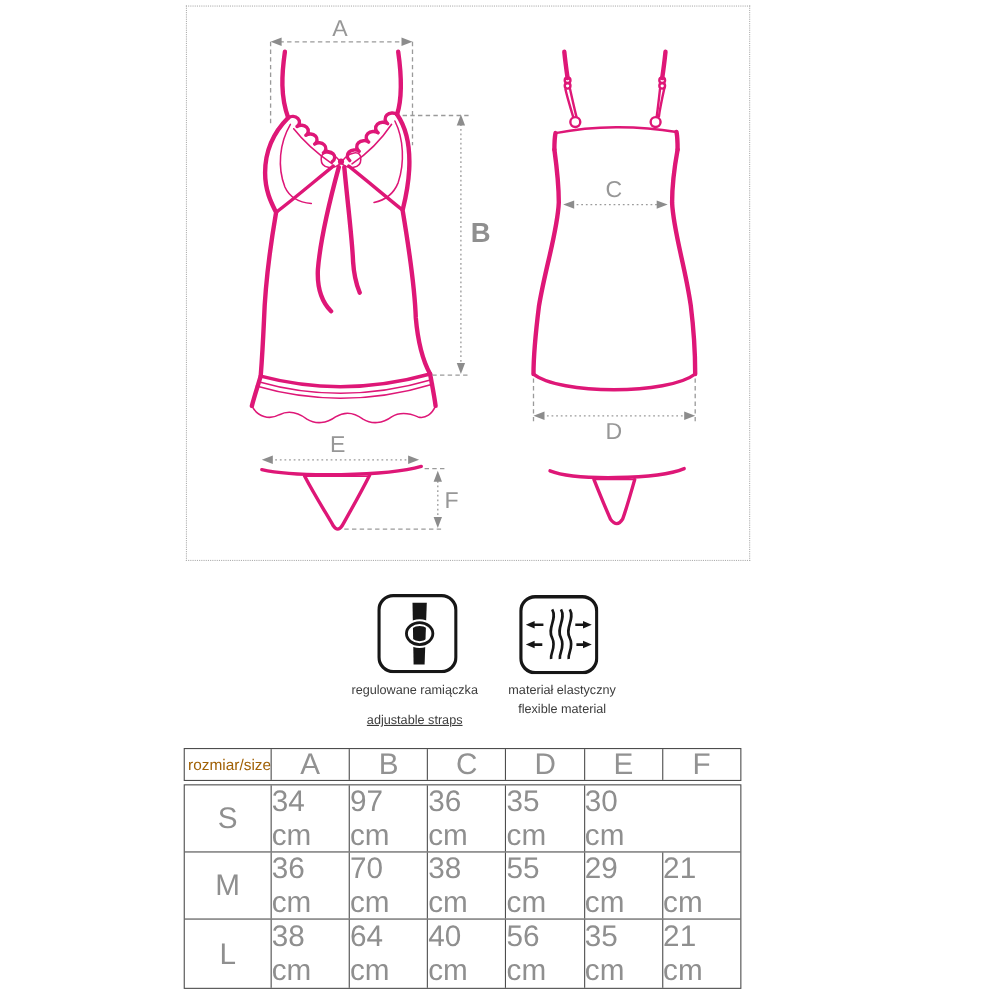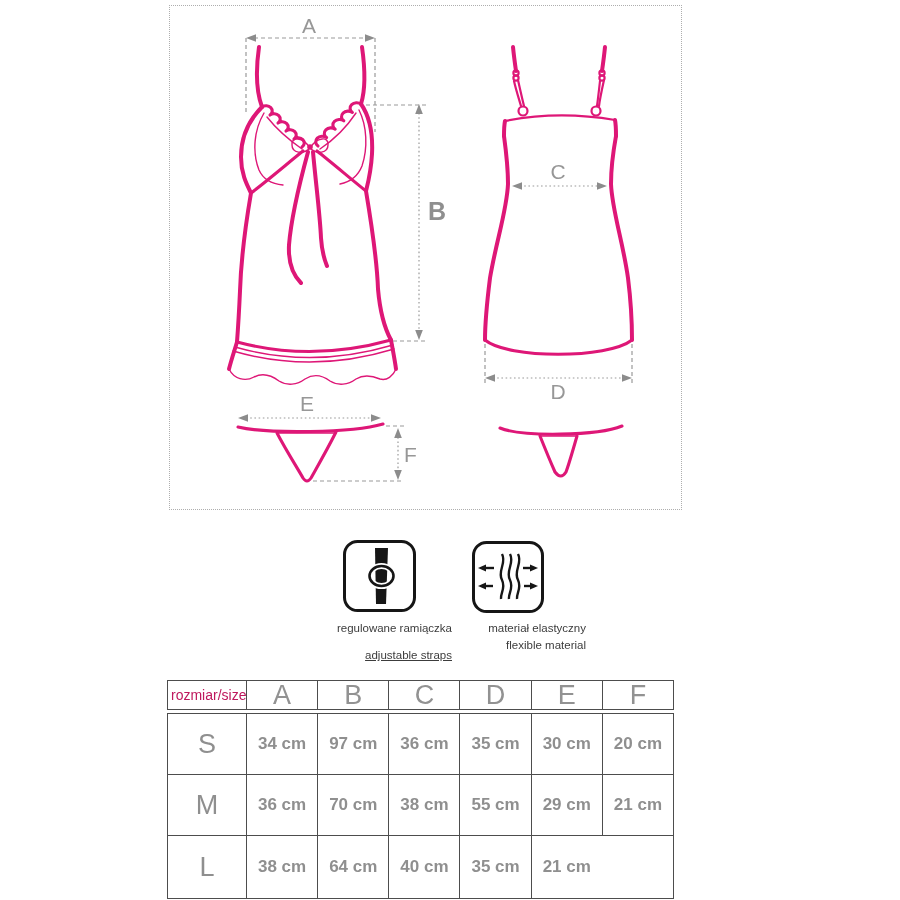--- a/index.html
+++ b/index.html
@@ -20,36 +20,36 @@
   .dim{stroke:#9a9a9a;stroke-width:1.2;fill:none;}
   .dash{stroke-dasharray:4 3;}
   .dot{stroke-dasharray:1.6 2.6;}
   .arw{fill:#8c8c8c;stroke:none;}
   .dimtxt{font-family:"Liberation Sans",sans-serif;font-size:21px;fill:#979797;}
   .dimtxt-b{font-size:25px;font-weight:bold;fill:#8f8f8f;}
 
   
   .icon-tile{position:absolute;}
   .ic-stroke{stroke:#161616;fill:none;}
-  .caption{position:absolute;width:150px;text-align:right;font-size:11.5px;color:#3c3c3c;}
+  .caption{position:absolute;width:150px;text-align:center;font-size:11.5px;color:#3c3c3c;}
 
   
   .size-table{position:absolute;left:167px;top:680px;width:507px;color:#8f8f8f;}
   .tgrid{display:grid;grid-template-columns:78px repeat(6,1fr);
          border:1px solid #4d4d4d;box-sizing:border-box;background:#fff;}
   .thead{height:30px;}
   .tbody{margin-top:3px;}
   .cell{display:flex;align-items:center;justify-content:center;
         border-left:1px solid #4d4d4d;overflow:hidden;}
   .cell.first{border-left:none;}
   .rowline{border-top:1px solid #4d4d4d;}
-  .corner-label{font-size:14px;color:#be185d;justify-content:flex-start;padding-left:3px;}
+  .corner-label{font-size:14px;color:#a16207;justify-content:flex-start;padding-left:3px;}
   .col-letter{font-size:27px;font-weight:400;color:#929292;}
   .size-letter{font-size:27px;color:#8f8f8f;}
-  .val{font-size:17px;color:#8f8f8f;font-weight:bold;}
+  .val{font-size:27px;color:#8f8f8f;}
   .trow{display:grid;grid-template-columns:78px repeat(6,1fr);height:60px;}
   .trow.tall{height:62px;}
 </style>
 </head>
 <body>
 
 <div class="canvas">
 
   <div class="diagram-box">
     <svg width="513" height="505" viewBox="169 5 513 505">
@@ -213,35 +213,35 @@
       <div class="cell col-letter">F</div>
     </div>
     <div class="tgrid tbody" style="display:block;">
       <div class="trow">
         <div class="cell first size-letter">S</div>
         <div class="cell val">34 cm</div>
         <div class="cell val">97 cm</div>
         <div class="cell val">36 cm</div>
         <div class="cell val">35 cm</div>
         <div class="cell val">30 cm</div>
-        <div class="cell val">20 cm</div>
       </div>
       <div class="trow rowline">
         <div class="cell first size-letter">M</div>
         <div class="cell val">36 cm</div>
         <div class="cell val">70 cm</div>
         <div class="cell val">38 cm</div>
         <div class="cell val">55 cm</div>
         <div class="cell val">29 cm</div>
         <div class="cell val">21 cm</div>
       </div>
       <div class="trow rowline tall">
         <div class="cell first size-letter">L</div>
         <div class="cell val">38 cm</div>
         <div class="cell val">64 cm</div>
         <div class="cell val">40 cm</div>
+        <div class="cell val">56 cm</div>
         <div class="cell val">35 cm</div>
         <div class="cell val">21 cm</div>
       </div>
     </div>
   </div>
 
 </div>
 
 </body></html>

